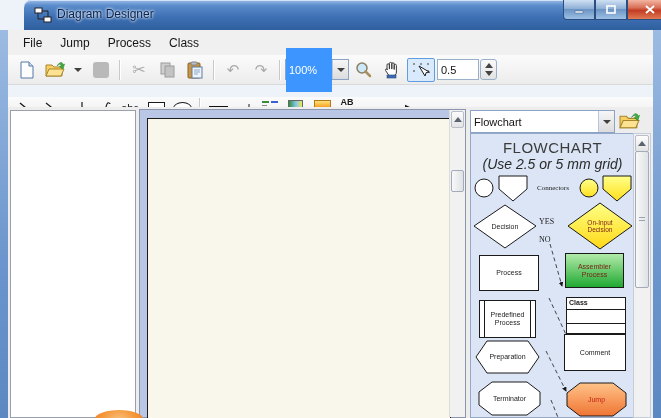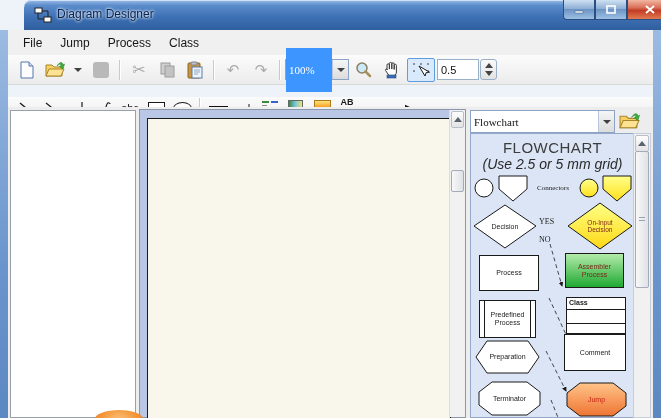--- a/index.html
+++ b/index.html
@@ -25,21 +25,21 @@
   .toolbar1{left:8px;right:8px;top:55px;height:29px;background:linear-gradient(#fbfbfb,#ececec);
     border-bottom:1px solid #d9d9d9;display:flex;align-items:center;padding-left:5px;}
   .toolbar2{left:8px;right:8px;top:85px;height:22px;background:linear-gradient(#fbfbfb,#ededed);
     border-bottom:1px solid #cfcfcf;display:flex;align-items:center;padding-left:5px;margin-top:12px;}
   .tbtn{height:22px;min-width:22px;display:flex;align-items:center;justify-content:center;margin:0 2px;border:1px solid transparent;}
   .tbtn2{height:18px;min-width:22px;display:flex;align-items:center;justify-content:center;margin:0 2px;}
   .sep{width:1px;height:20px;background:#c9c9c9;border-right:1px solid #fff;margin:0 4px;}
   .caret{width:0;height:0;border-left:4px solid transparent;border-right:4px solid transparent;border-top:4px solid #404040;}
   .gray{color:#a9a9a9;}
   .combo{display:flex;align-items:center;background:#fff;border:1px solid #8aa3c6;height:19px;}
-  .combo .cval{padding:16px 3px;font-size:11px;font-family:Liberation Serif, serif;}
+  .combo .cval{padding:16px 3px;font-size:11px;}
   .combo .sel{background:#3d95ff;color:#fff;}
   .combo .cbtn{width:15px;height:100%;display:flex;align-items:center;justify-content:center;
     background:linear-gradient(#f6f6f6,#dcdcdc);border-left:1px solid #b5c6de;}
   .numfield{width:34px;height:17px;background:#fff;border:1px solid #9ab0c9;font-size:11px;padding:1px 3px;display:flex;align-items:center;}
   .spinner{width:15px;height:19px;border:1px solid #9ab0c9;background:linear-gradient(#fafafa,#e2e2e2);border-radius:3px;
     display:flex;flex-direction:column;align-items:center;justify-content:space-evenly;margin-left:1px;}
   .sp-up{width:0;height:0;border-left:4px solid transparent;border-right:4px solid transparent;border-bottom:5px solid #444;}
   .sp-dn{width:0;height:0;border-left:4px solid transparent;border-right:4px solid transparent;border-top:5px solid #444;}
   .pressed{border:1px solid #5e9ee0;background:#d8eafc;border-radius:2px;}
   

